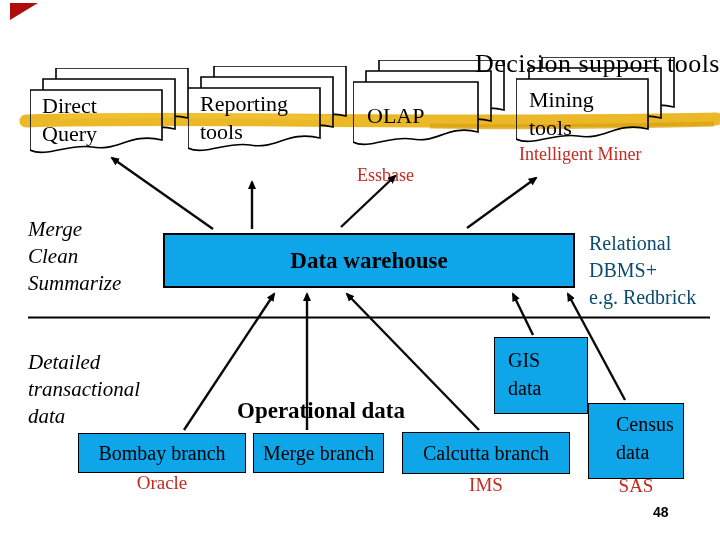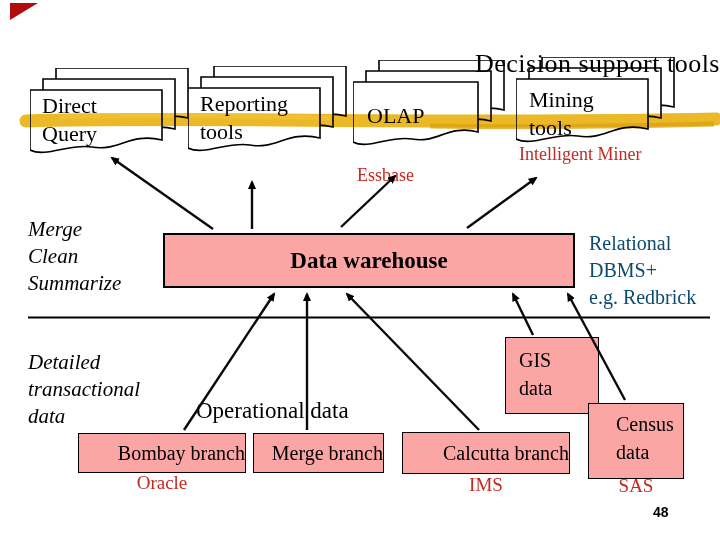--- a/index.html
+++ b/index.html
@@ -8,25 +8,25 @@
   .abs{position:absolute;}
   #stacks-layer{position:absolute;inset:0;z-index:1;}
   #highlight-layer{position:absolute;inset:0;z-index:2;mix-blend-mode:multiply;pointer-events:none;}
   #content-layer{position:absolute;inset:0;z-index:3;}
   #arrow-layer{position:absolute;inset:0;z-index:4;pointer-events:none;}
   .title{left:0;right:0;top:30px;text-align:right;font-size:26px;font-weight:normal;letter-spacing:.5px;margin-top:19px;}
   .stacktext{font-size:22px;line-height:28px;white-space:nowrap;}
   .redlbl{color:#c22a22;white-space:nowrap;}
   .note{font-style:italic;font-size:21px;line-height:27px;}
   .rednote{color:#0c4a6e;font-size:20px;line-height:27px;}
-  .box{background:#fca5a5;border:2px solid #000;display:flex;align-items:center;justify-content:center;
+  .box{background:#0ea5e9;border:2px solid #000;display:flex;align-items:center;justify-content:center;
        font-size:20px;box-sizing:border-box;}
-  .srcbox{border-width:1.5px;justify-content:flex-end;}
+  .srcbox{border-width:1.5px;}
   .dw{font-size:23px;font-weight:bold;}
-  .opdata{font-size:23px;font-weight:normal;white-space:nowrap;}
+  .opdata{font-size:23px;font-weight:bold;white-space:nowrap;margin-left:41px;}
   .pageno{font-family:"Liberation Sans", sans-serif;font-size:14px;font-weight:bold;}
   .ctr{text-align:center;}
   svg{display:block;}
 </style>
 </head>
 <body>
 
 <div id="stacks-layer">
   <svg class="abs" style="left:30px;top:68px" width="160" height="96" viewBox="0 0 160 96">
     <g fill="#fff" stroke="#000" stroke-width="1.6">
@@ -113,21 +113,21 @@
 
   <div class="abs box srcbox" style="left:78px;top:433px;width:168px;height:40px">
     <span>Bombay branch</span>
   </div>
   <div class="abs box srcbox" style="left:253px;top:433px;width:131px;height:40px">
     <span>Merge branch</span>
   </div>
   <div class="abs box srcbox" style="left:402px;top:432px;width:168px;height:42px">
     <span>Calcutta branch</span>
   </div>
-  <div class="abs box srcbox" style="left:505px;top:337px;width:94px;height:77px;justify-content:flex-start;align-items:flex-start;padding:8px 0 0 13px;line-height:28px">
+  <div class="abs box srcbox" style="left:494px;top:337px;width:94px;height:77px;justify-content:flex-start;align-items:flex-start;padding:8px 0 0 13px;line-height:28px">
     <span style="width:60px">GIS data</span>
   </div>
   <div class="abs box srcbox" style="left:588px;top:403px;width:96px;height:76px;justify-content:flex-end;align-items:flex-start;padding:6px 0 0 27px;line-height:28px">
     <span style="width:70px">Census data</span>
   </div>
 
   <div class="abs redlbl ctr" style="left:78px;top:472px;width:168px;font-size:19px">Oracle</div>
   <div class="abs redlbl ctr" style="left:402px;top:474px;width:168px;font-size:19px">IMS</div>
   <div class="abs redlbl ctr" style="left:588px;top:475px;width:96px;font-size:19px">SAS</div>
 

